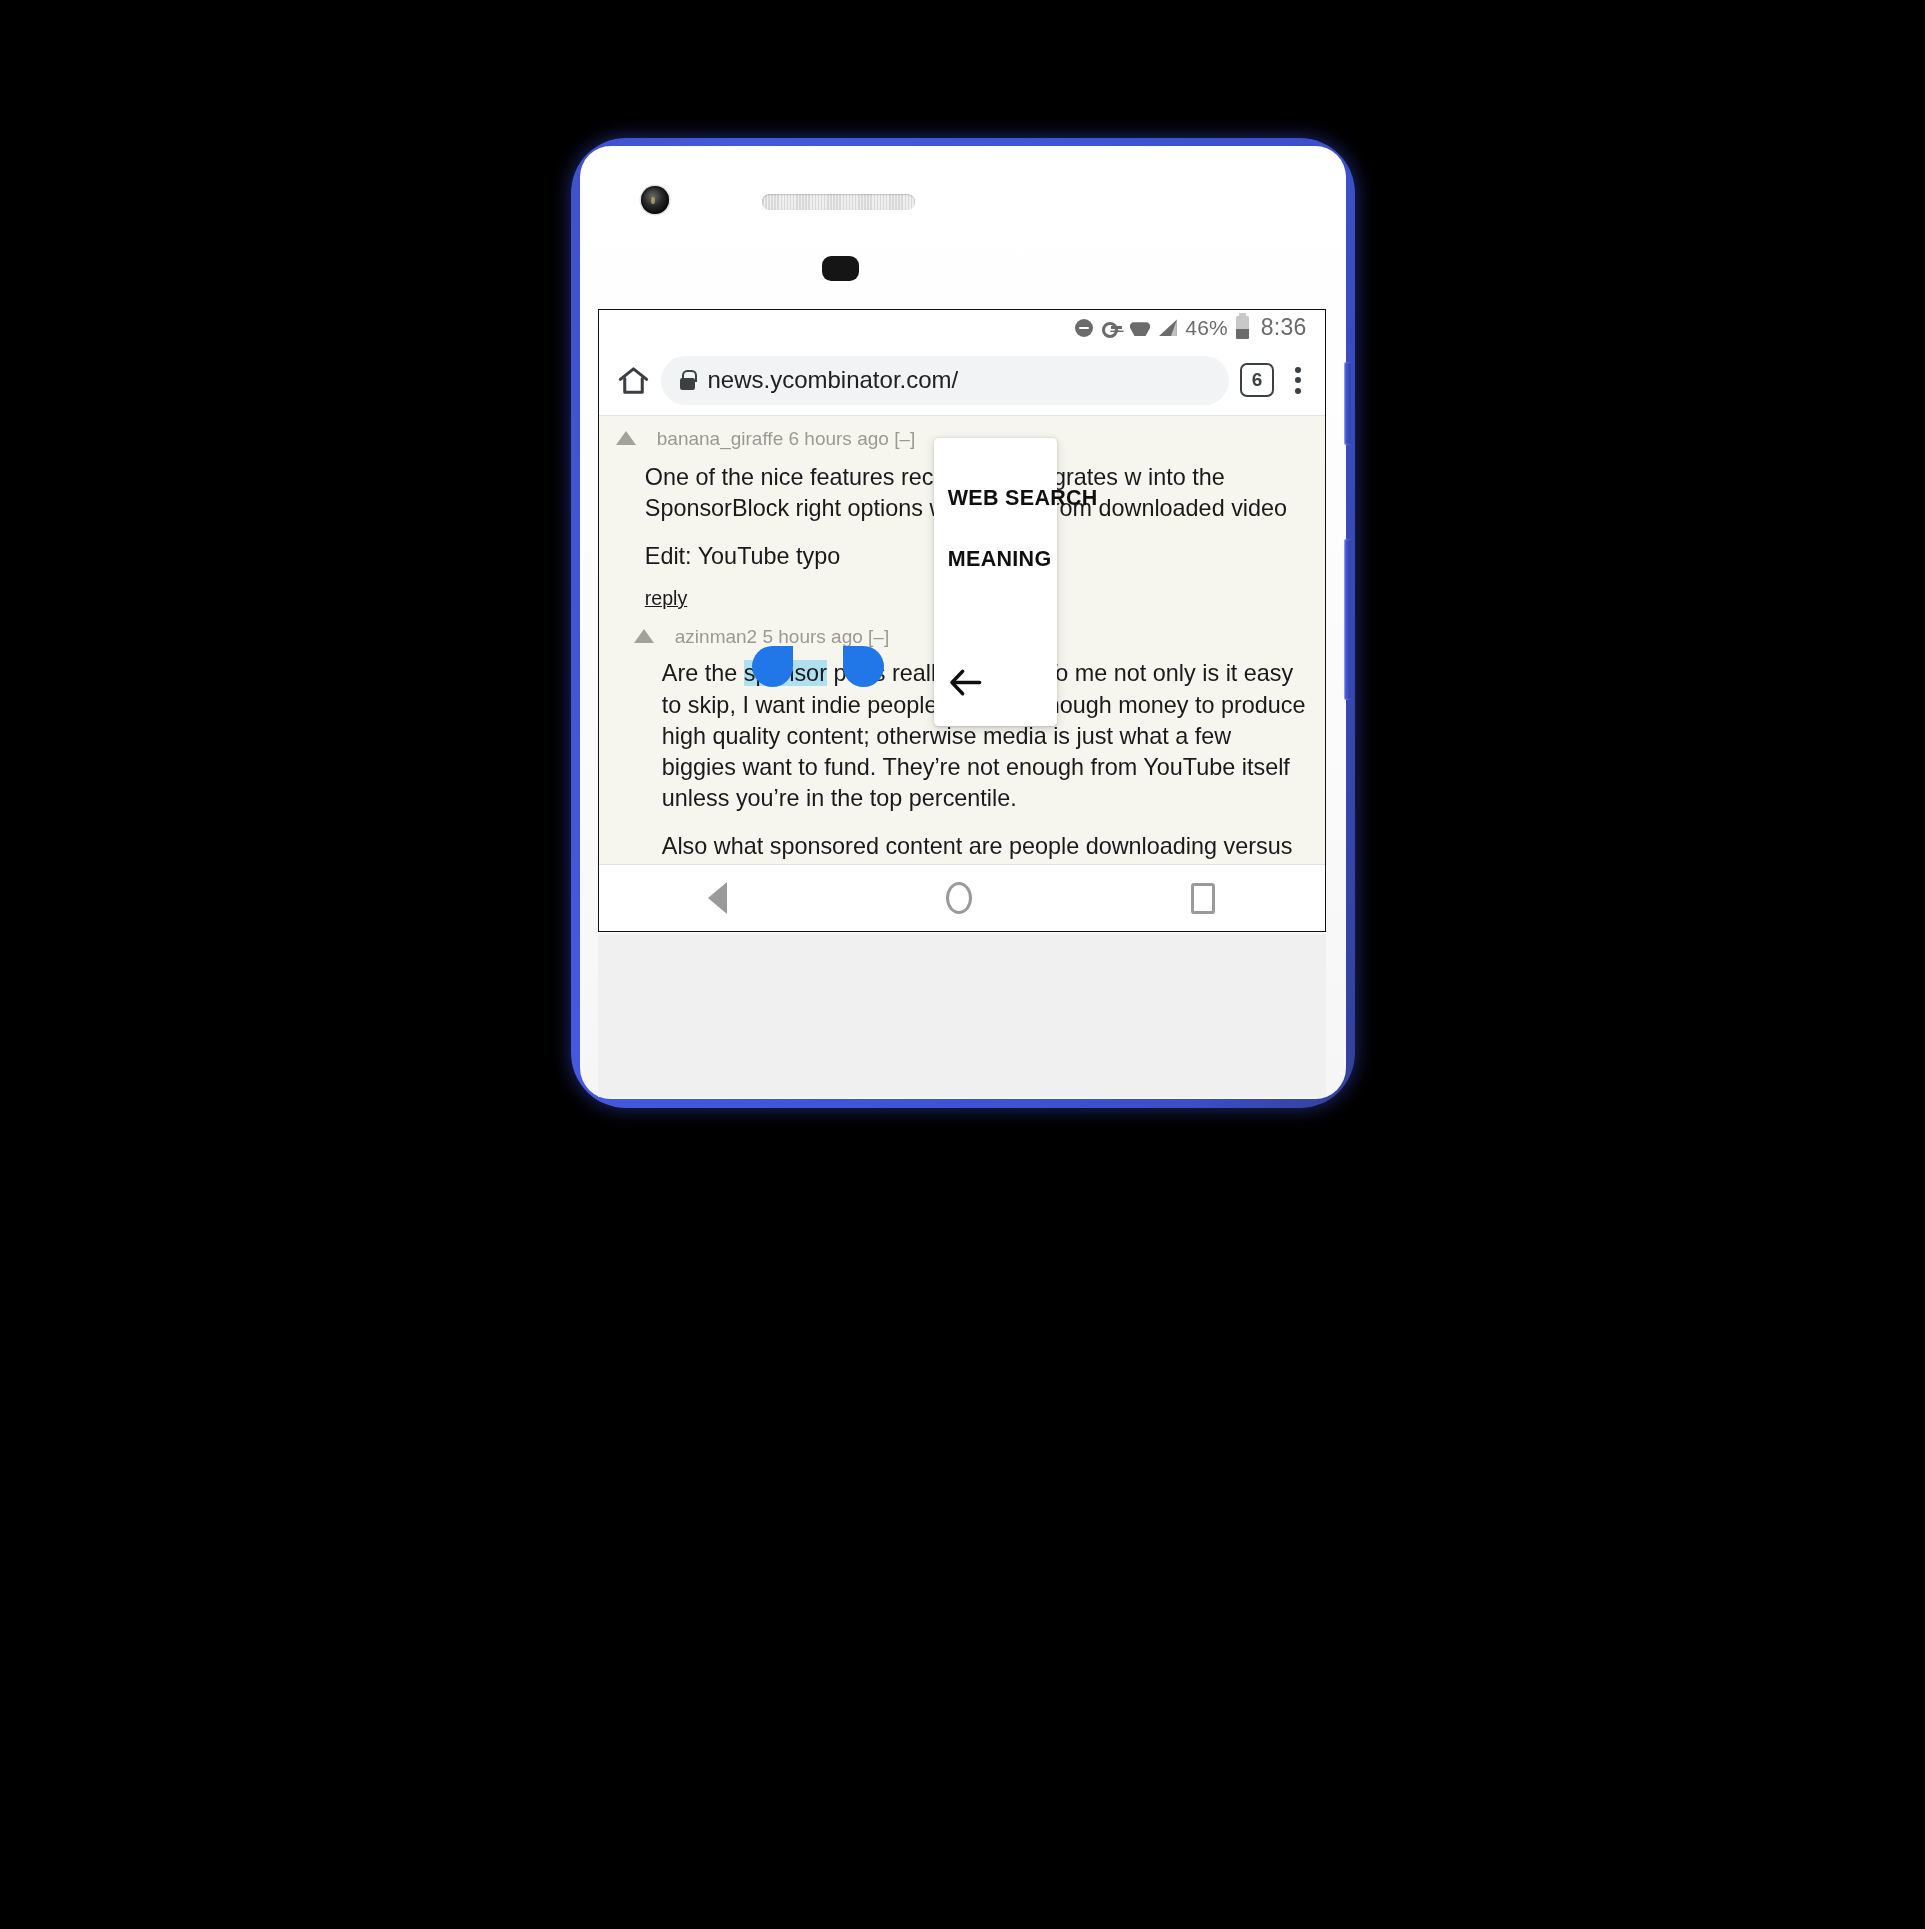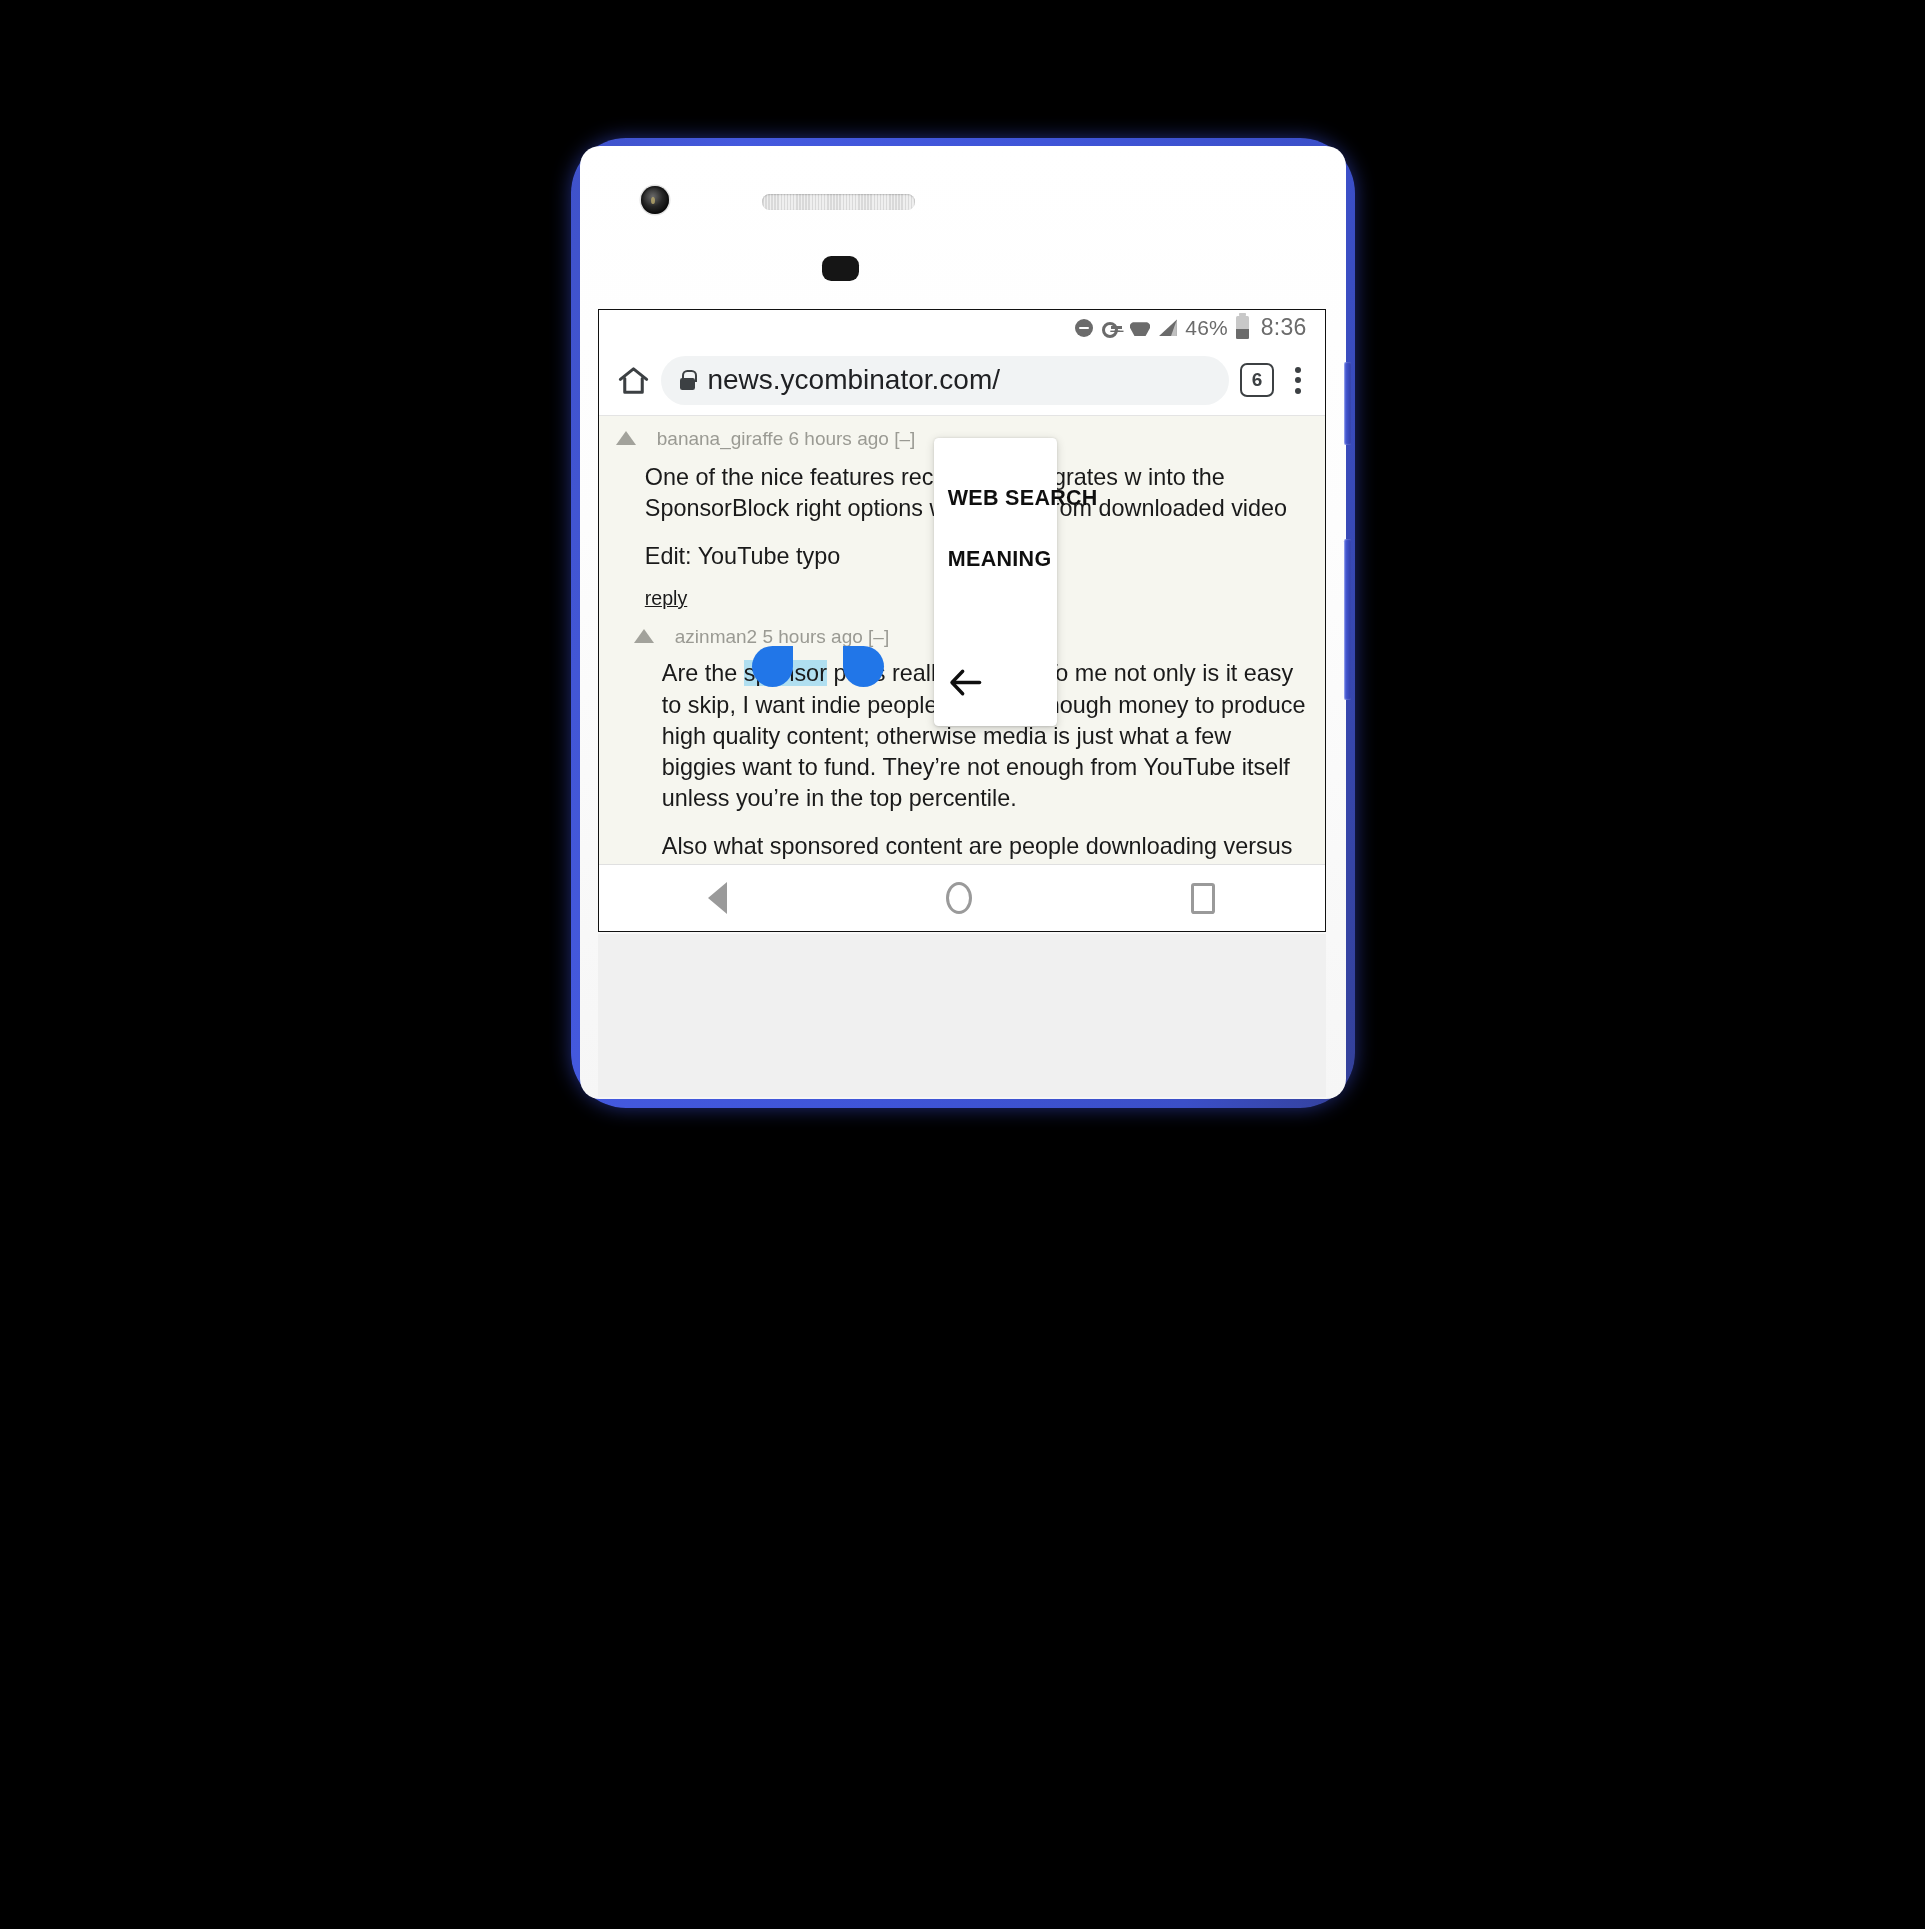--- a/index.html
+++ b/index.html
@@ -15,21 +15,21 @@
     position: absolute;
     left: 571px; top: 138px;
     width: 784px; height: 970px;
     border-radius: 55px;
     background: linear-gradient(100deg,#3f52c9 0%,#4459de 18%,#3f55d8 50%,#3b4fc8 82%,#334099 100%);
     box-shadow: 0 0 20px rgba(60,80,220,.55);
   }
   .phone-body {
     position: absolute;
     left: 9.2px; top: 8.4px; right: 9.2px; bottom: 9.2px;
-    border-radius: 20px;
+    border-radius: 31px;
     background: linear-gradient(180deg,#ffffff 0%,#fdfdfd 40%,#f6f6f6 100%);
   }
   .btn-side {
     position: absolute;
     right: -5.4px;
     width: 7px;
     border-radius: 2.3px;
     background: linear-gradient(90deg,#4a5fe0,#2f3da8);
     box-shadow: inset 0.8px 0 1.5px rgba(255,255,255,.55);
   }
@@ -153,21 +153,21 @@
   .lock::before{
     content:""; position:absolute; left:2.3px; top:0;
     width:10.7px;height:9.2px;border-radius:5.4px 5.4px 0 0;
     border:2.7px solid #3c4043; border-bottom:none;
   }
   .lock::after{
     content:""; position:absolute; left:0; top:7.7px;
     width:15.3px;height:12.3px;border-radius:2.3px;background:#3c4043;
   }
   .url-text {
-    font-size: 28px; color: #202124;
+    font-size: 24px; color: #202124;
     white-space: nowrap; overflow: hidden;
   }
   .tabcount {
     width: 34px; height: 34px; border-radius: 7px;
     border: 2.7px solid #3c4043;
     display:flex;align-items:center;justify-content:center;
     font-size: 19px; font-weight: 700; color:#3c4043;
     flex: 0 0 34px;
   }
   .kebab { width: 26px; height: 35px; display:flex;flex-direction:column;

